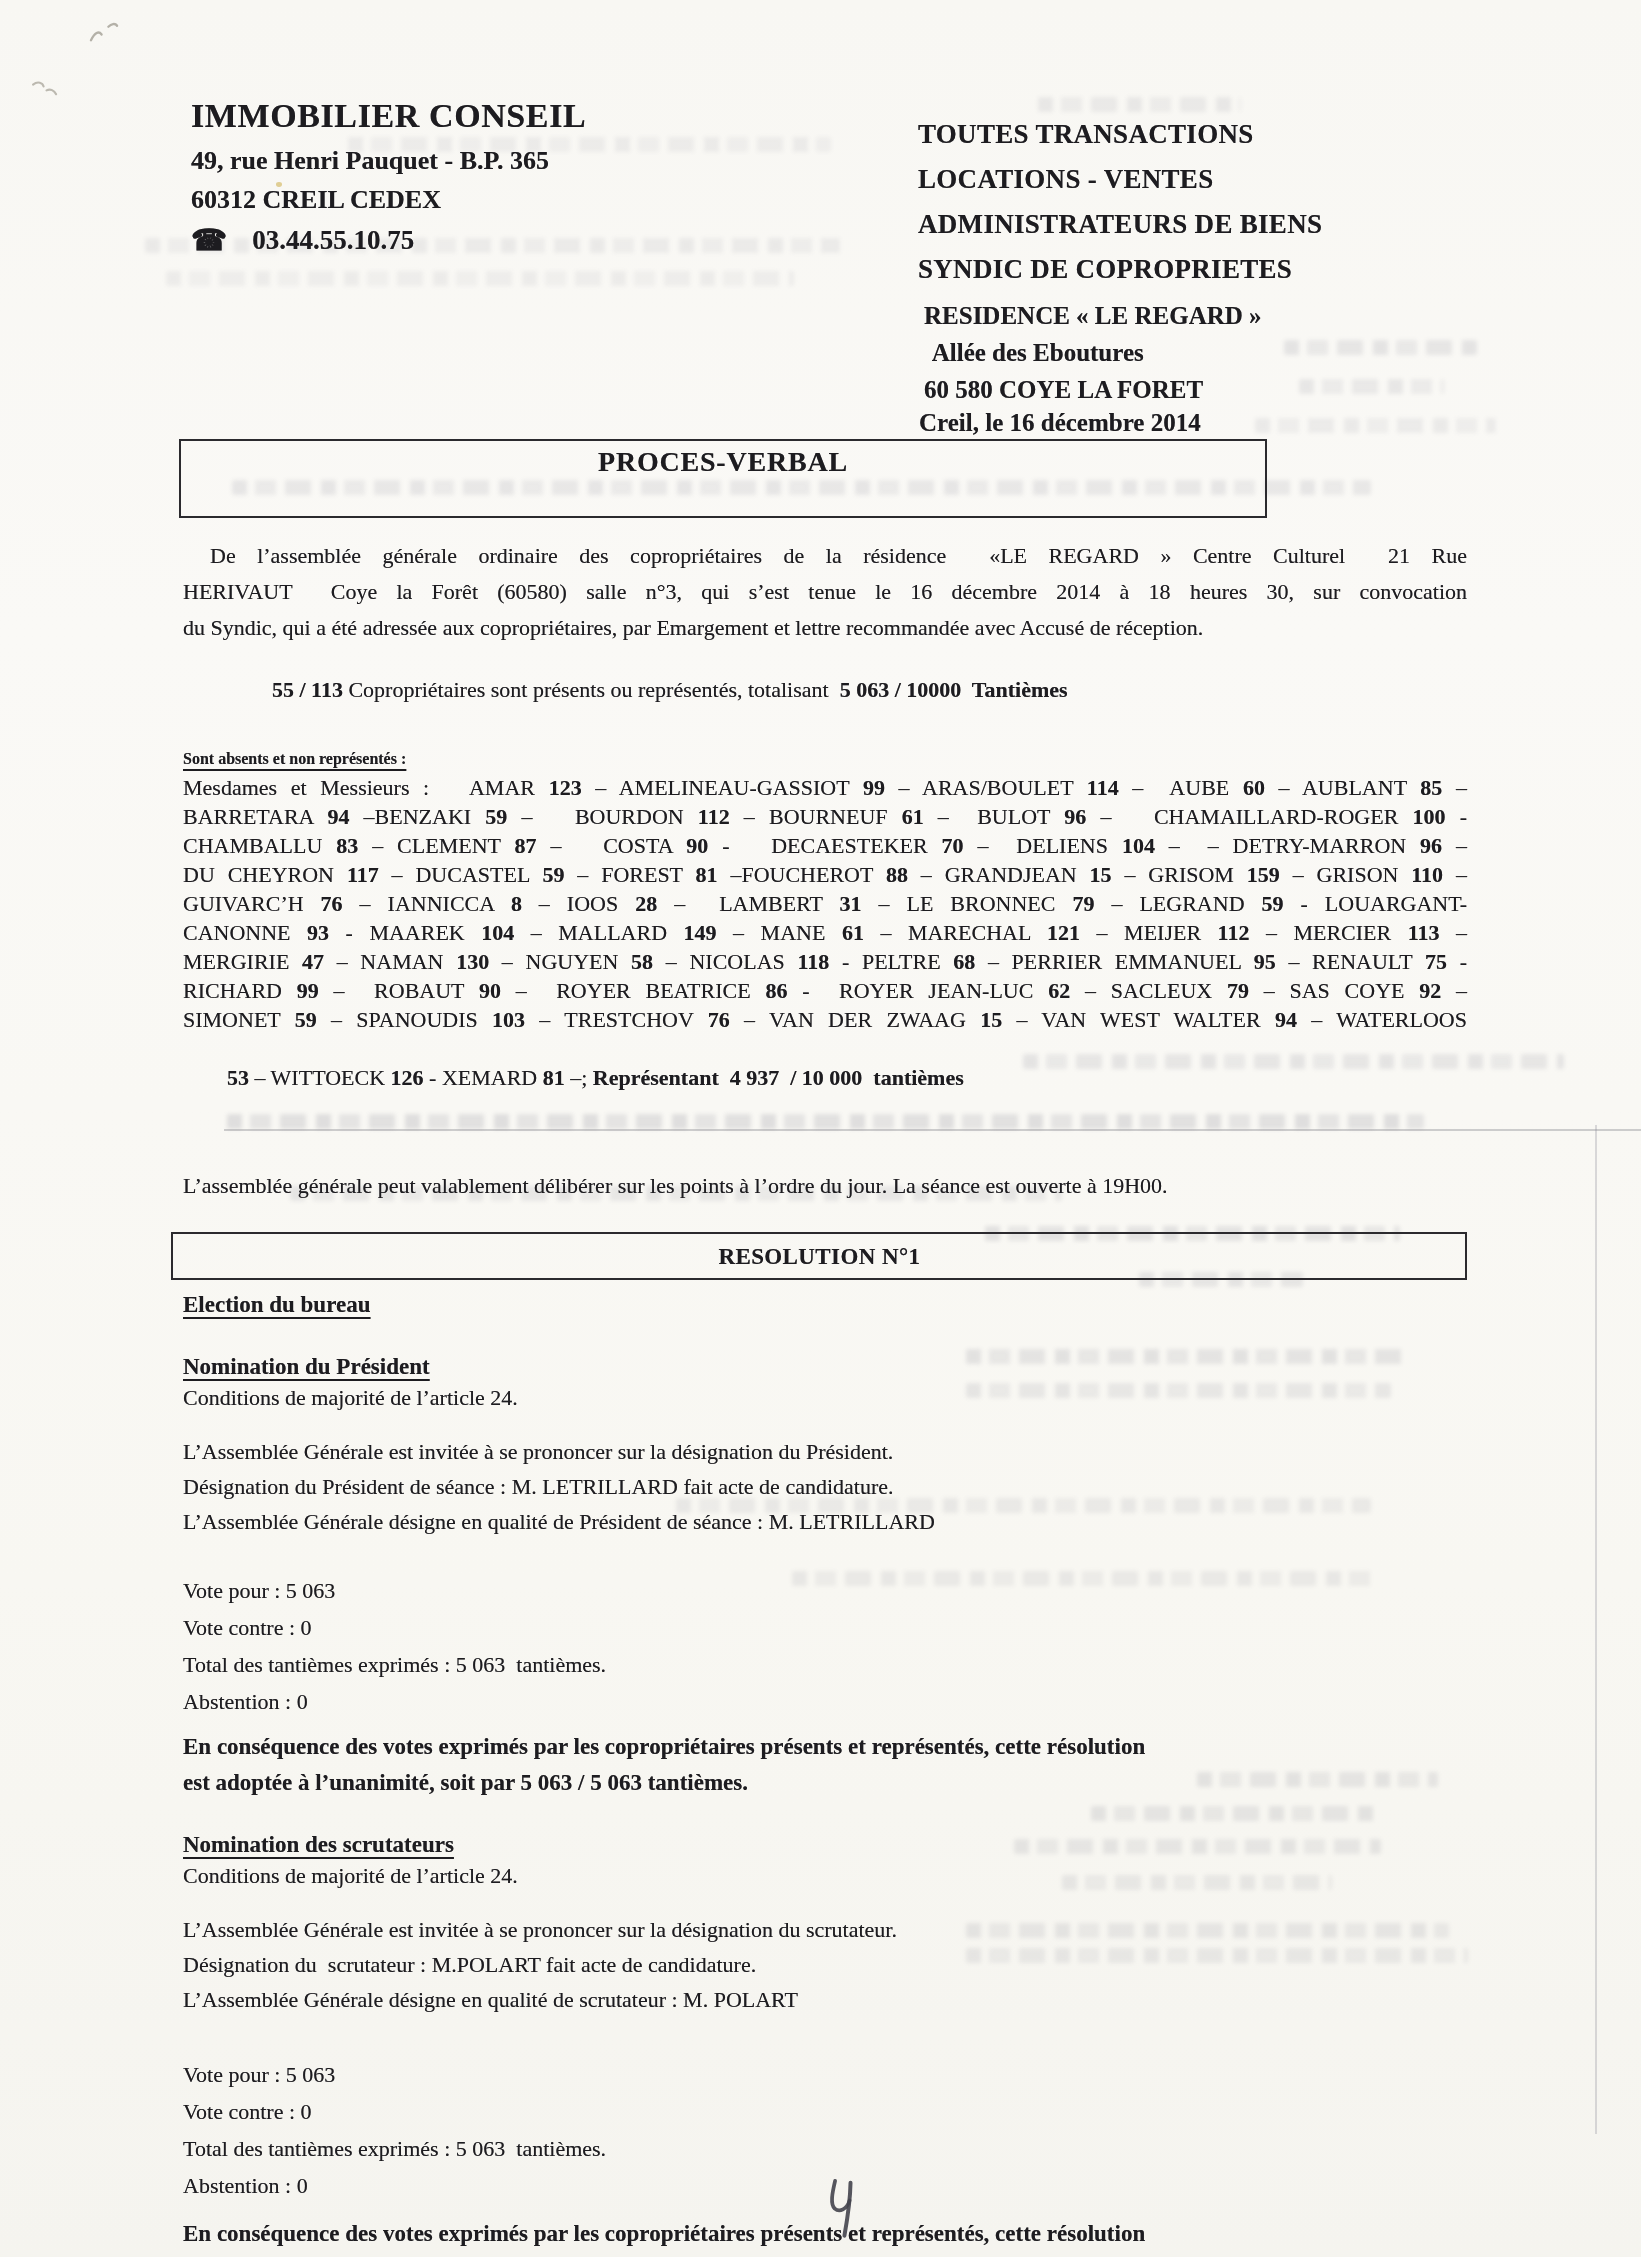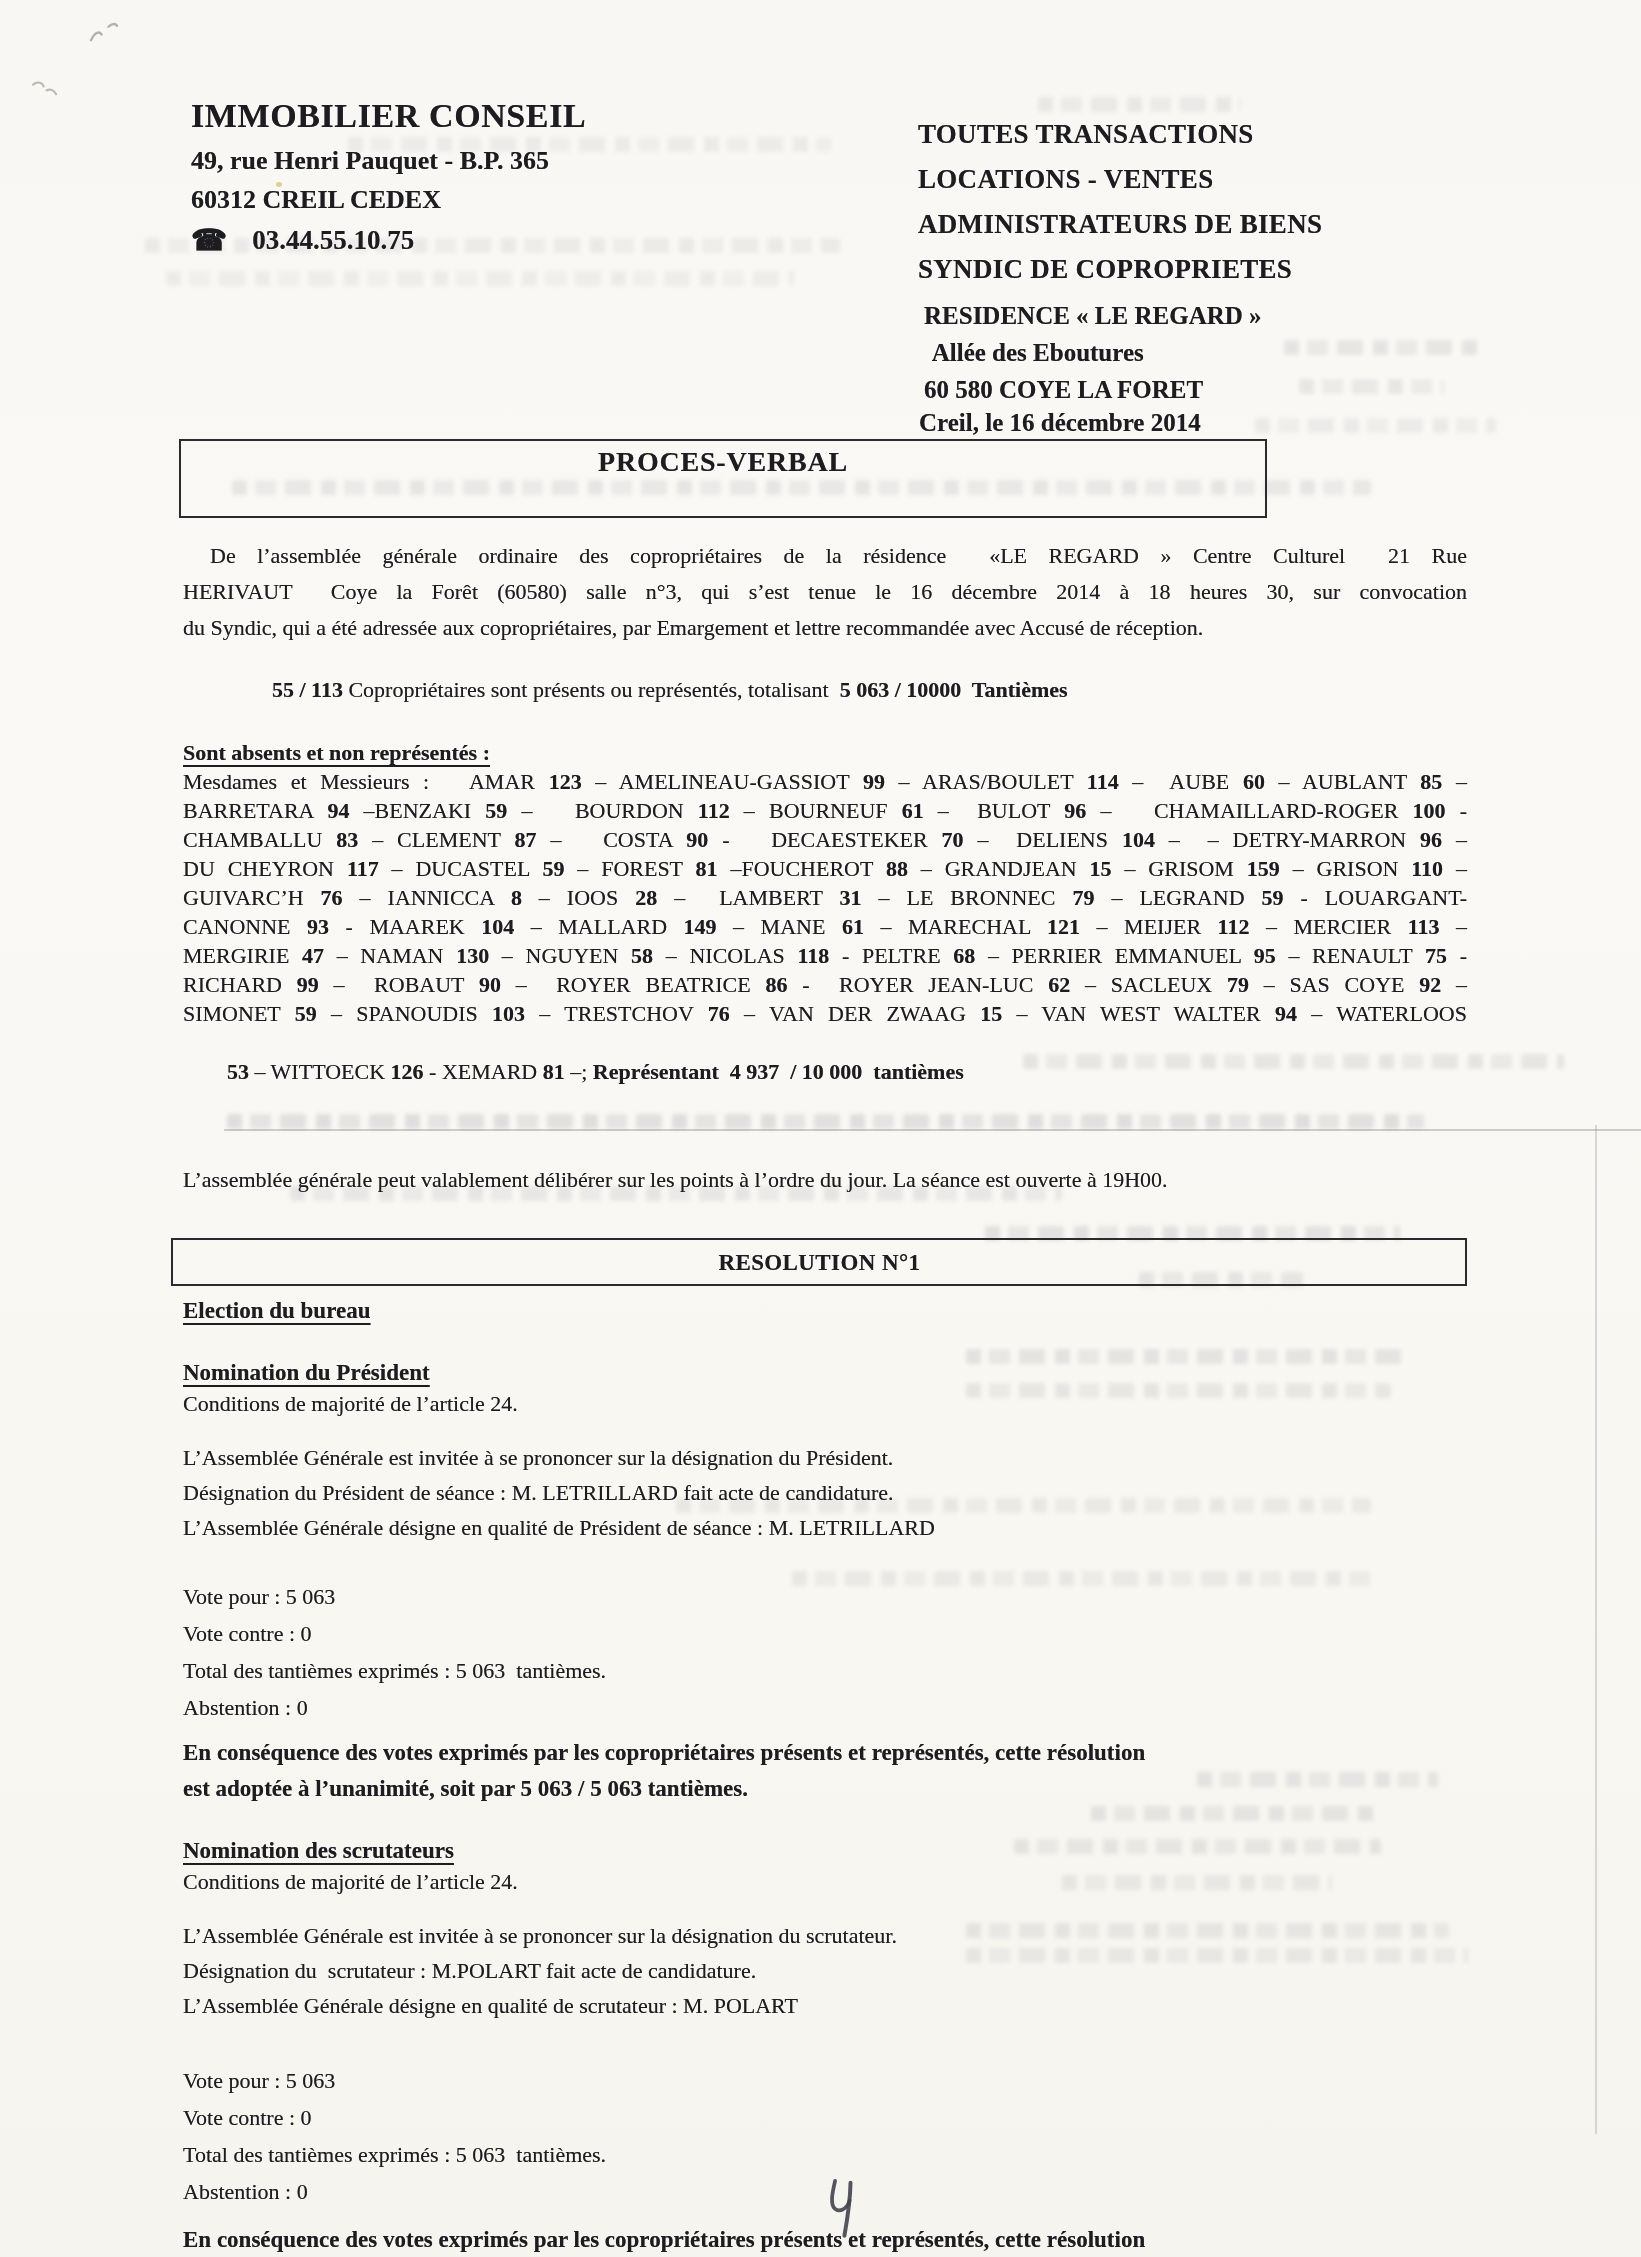--- a/index.html
+++ b/index.html
@@ -29,26 +29,26 @@
   .title-box .t{display:block;margin-top:4.8px;font-size:28px;font-weight:700;letter-spacing:0.8px;}
   
   .body-text{position:absolute;left:183px;top:538px;width:1284px;font-size:22px;line-height:29px;}
   .doc-line{white-space:pre-wrap;}
   .stretch{text-align:justify;text-align-last:justify;}
   .intro .doc-line{line-height:36px;}
   .intro .indent{text-indent:27px;}
   .attendance{line-height:29px;padding-left:56px;}
   .bold{font-weight:700;}
   b{font-weight:700;}
-  .u-heading{font-size:22px;font-weight:700;line-height:29px;margin-top:5px;
+  .u-heading{font-size:16px;font-weight:700;line-height:29px;margin-top:11px;
     text-decoration:underline;text-decoration-thickness:2.4px;text-underline-offset:4.8px;}
   .list .doc-line{font-size:22px;line-height:29px;}
   .quorum{margin-top:50px;line-height:29px;}
   .res-box{
-    margin-top:44px;margin-left:-11.6px;width:1296px;height:48px;box-sizing:border-box;
+    margin-top:32px;margin-left:-11.6px;width:1296px;height:48px;box-sizing:border-box;
     border:2.4px solid #2b2a2e;text-align:center;position:relative;
   }
   .res-box .t{display:inline-block;margin-top:7.7px;font-size:23px;font-weight:700;letter-spacing:0.4px;}
   .sec-heading{font-size:23px;font-weight:700;line-height:33px;
     text-decoration:underline;text-decoration-thickness:2.4px;text-underline-offset:4.8px;}
   .mt8{margin-top:7.7px;} .mt30{margin-top:29px;} .mt28{margin-top:27px;}
   .conditions{line-height:29px;}
   .para3{margin-top:22px;}
   .para3 .doc-line{line-height:35px;}
   .votes{margin-top:33px;}

